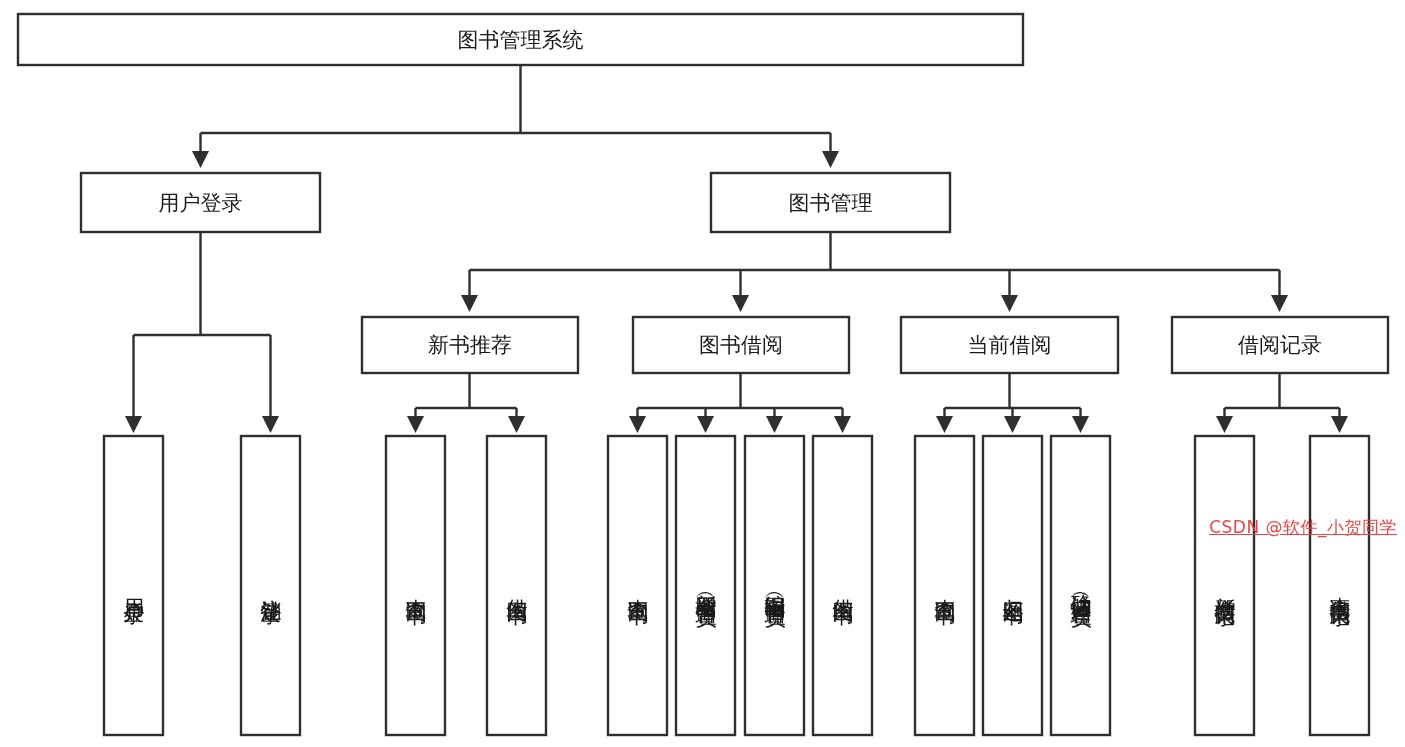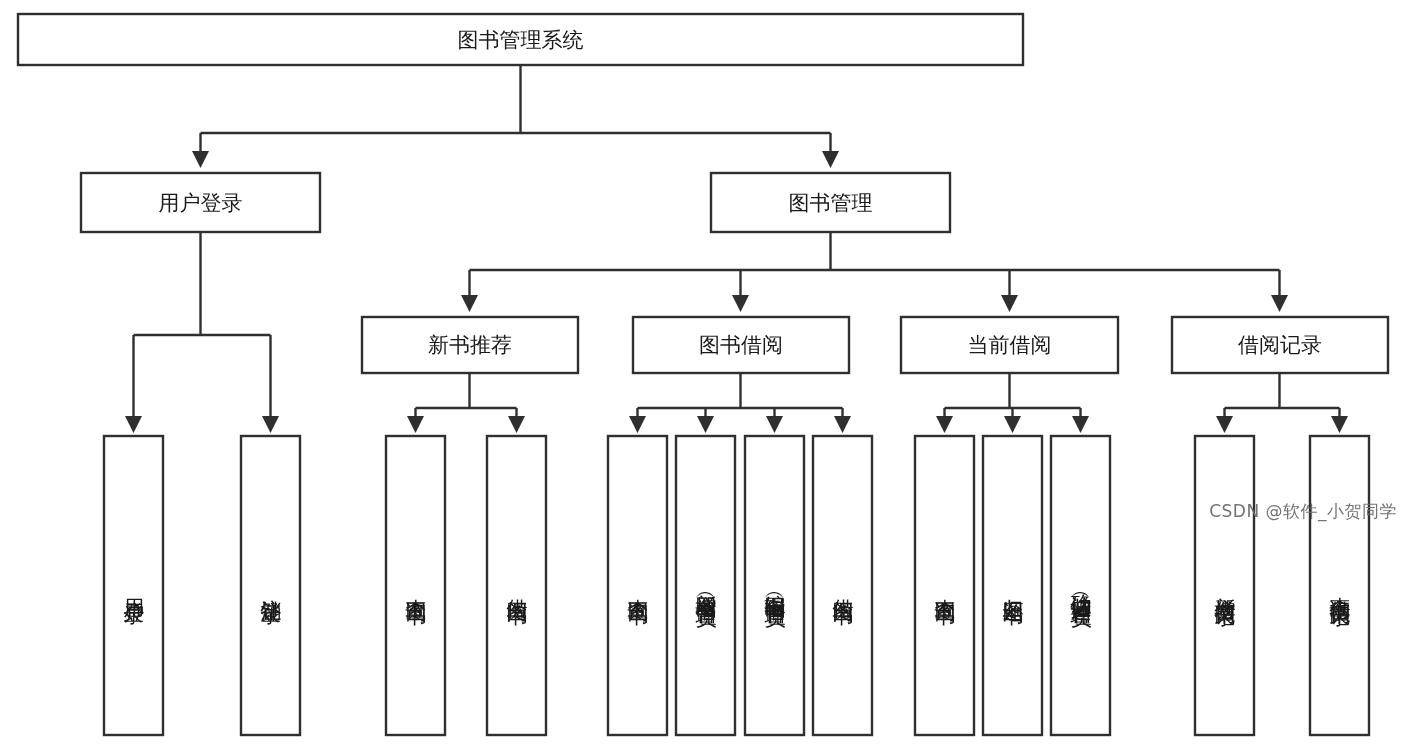--- a/index.html
+++ b/index.html
@@ -60,26 +60,27 @@
     display: flex;
     align-items: center;
     justify-content: center;
     text-align: center;
     white-space: nowrap;
     user-select: none;
   }
   .watermark {
     position: absolute;
     right: 8px;
-    bottom: 20px;
+    bottom: 4px;
     font-family: "DejaVu Sans", "Liberation Sans", sans-serif;
     font-size: 17px;
-    color: #737373;
+    color: #ef4444;
     white-space: nowrap;
     letter-spacing: 0.5px;
+    text-decoration: underline;
   }
 </style>
 </head>
 <body>
 
 <div id="diagram-root">
   <svg class="diagram-canvas" viewBox="0 0 1405 747">
     <g id="connector-layer">
         <path class="connector" d="M 520.5 65 L 520.5 133"></path>
         <path class="connector" d="M 200.5 133 L 830.5 133"></path>

